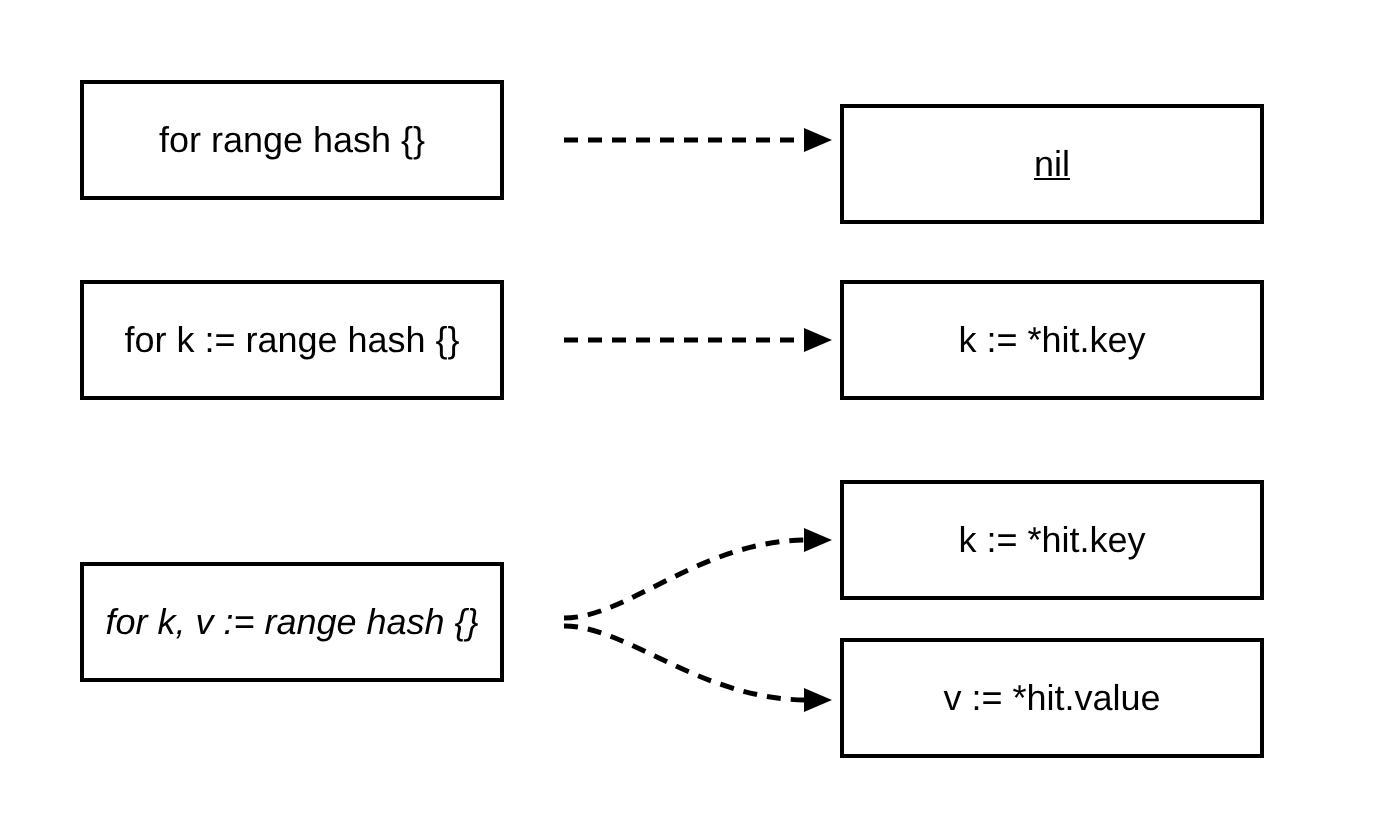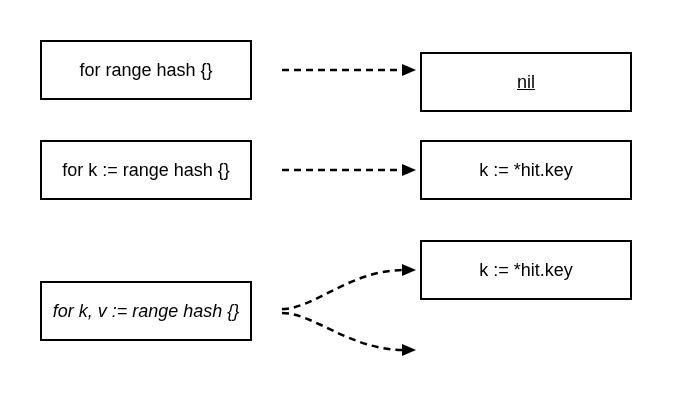--- a/index.html
+++ b/index.html
@@ -74,14 +74,15 @@
   <div class="node b1t">nil</div>
 
   <div class="node b2s">for k := range hash {}</div>
 
   <div class="node b2t">k := *hit.key</div>
 
   <div class="node b3s">for k, v := range hash {}</div>
 
   <div class="node b3t1">k := *hit.key</div>
 
+  <div class="node b3t2">v := *hit.value</div>
 
 </div>
 
 </body></html>

